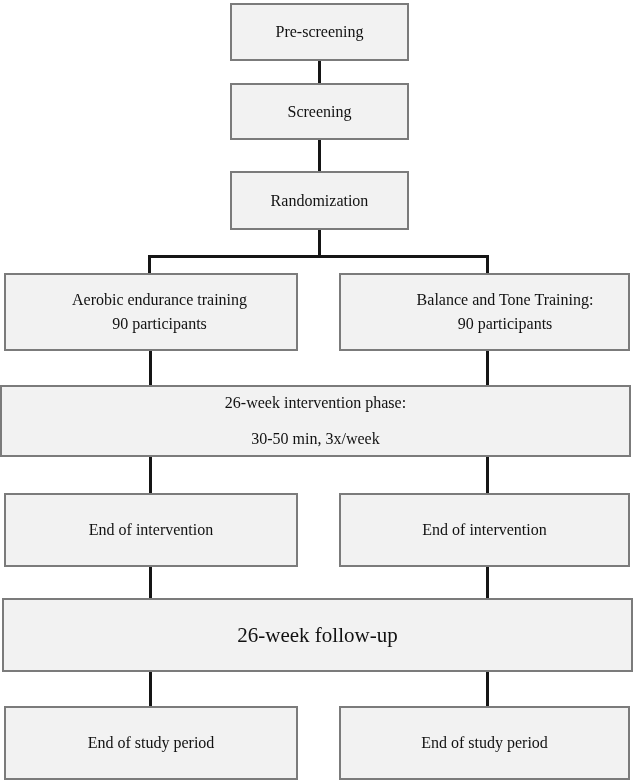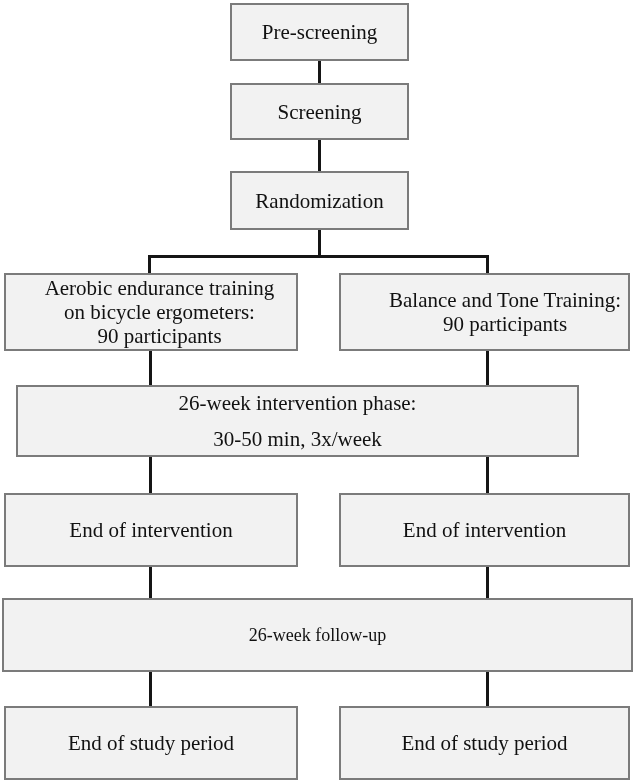--- a/index.html
+++ b/index.html
@@ -19,40 +19,40 @@
   .node {
     position: absolute;
     box-sizing: border-box;
     background: #f2f2f2;
     border: 2px solid #7b7b7b;
     display: flex;
     flex-direction: column;
     align-items: center;
     justify-content: center;
     text-align: center;
-    font-size: 21px;
+    font-size: 16px;
     line-height: 24px;
     z-index: 2;
   }
   .node .line { display: block; }
   .conn {
     position: absolute;
     background: #151515;
     z-index: 1;
   }
   
   .n-pre   { left: 230px; top: 3px;   width: 179px; height: 58px; }
   .n-scr   { left: 230px; top: 83px;  width: 179px; height: 57px; }
   .n-rand  { left: 230px; top: 171px; width: 179px; height: 59px; }
   
   .n-aer   { left: 4px;   top: 273px; width: 294px; height: 78px; padding-left: 17px; }
   .n-bal   { left: 339px; top: 273px; width: 291px; height: 78px; padding-left: 41px; }
   
-  .n-int   { left: 16px;   top: 385px; width: 563px; height: 72px; gap: 12px; }
-  .n-fol   { left: 2px;   top: 598px; width: 631px; height: 74px; font-size: 18px; }
+  .n-int   { left: 0;   top: 385px; width: 631px; height: 72px; gap: 12px; }
+  .n-fol   { left: 2px;   top: 598px; width: 631px; height: 74px; font-size: 21px; }
   
   .n-eil   { left: 4px;   top: 493px; width: 294px; height: 74px; }
   .n-eir   { left: 339px; top: 493px; width: 291px; height: 74px; }
   .n-esl   { left: 4px;   top: 706px; width: 294px; height: 74px; }
   .n-esr   { left: 339px; top: 706px; width: 291px; height: 74px; }
   
   .c-v1 { left: 318px; top: 61px;  width: 3px; height: 22px; }
   .c-v2 { left: 318px; top: 140px; width: 3px; height: 31px; }
   .c-v3 { left: 318px; top: 230px; width: 3px; height: 28px; }
   
@@ -97,21 +97,20 @@
   <div class="node n-rand">
     <span class="line">Randomization</span>
   </div>
 
   <div class="node n-scr">
     <span class="line">Screening</span>
   </div>
 
   <div class="node n-aer">
     <span class="line">Aerobic endurance training</span>
-    <span class="line">on bicycle ergometers:</span>
     <span class="line">90 participants</span>
   </div>
 
   <div class="node n-bal">
     <span class="line">Balance and Tone Training:</span>
     <span class="line">90 participants</span>
   </div>
 
   <div class="node n-int">
     <span class="line">26-week intervention phase:</span>

